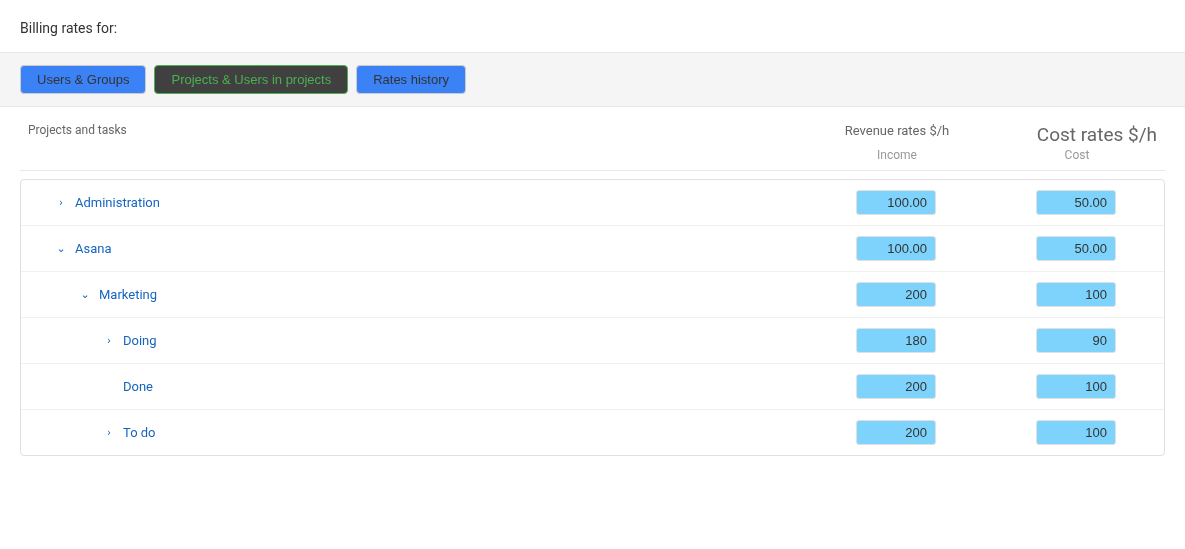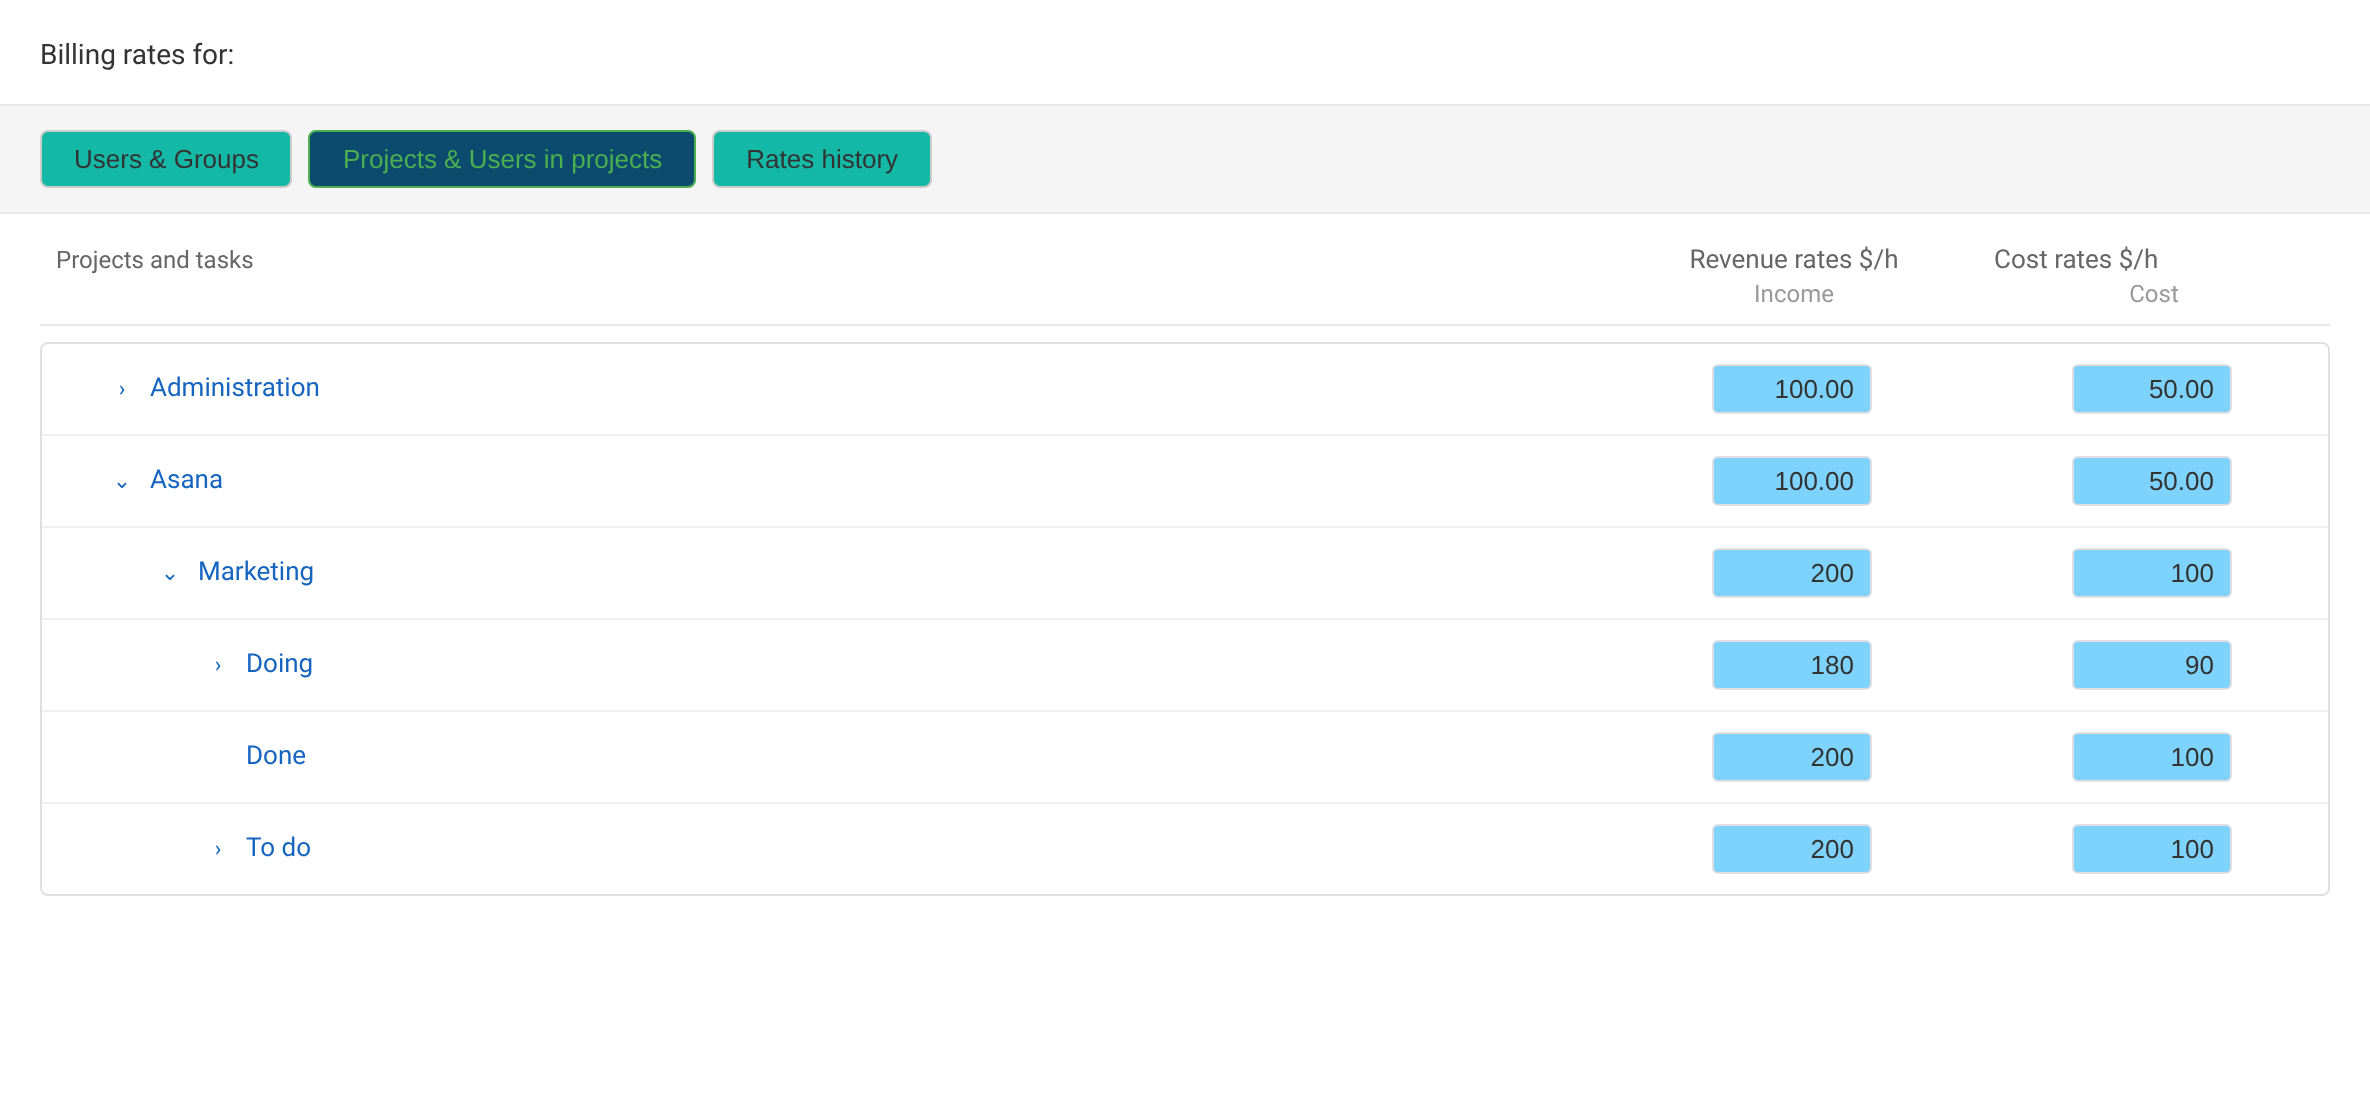--- a/index.html
+++ b/index.html
@@ -36,31 +36,31 @@
       gap: 8px;
       align-items: center;
       border-top: 1px solid #e8e8e8;
       border-bottom: 1px solid #e8e8e8;
     }
 
     .tab-btn {
       padding: 6px 16px;
       border-radius: 4px;
       border: 1px solid #ccc;
-      background: #14b8a6;
+      background: #3b82f6;
       cursor: pointer;
       font-size: 13px;
       color: #333;
       white-space: nowrap;
     }
 
     .tab-btn.active {
       border-color: #4caf50;
       color: #4caf50;
-      background: #0c4a6e;
+      background: #404040;
     }
 
     .content-area {
       padding: 16px 20px 0 20px;
     }
 
     .col-projects {
       flex: 1;
       font-size: 12px;
       color: #666;
@@ -75,22 +75,22 @@
 
     .col-income-label {
       width: 200px;
       text-align: center;
       font-size: 12px;
       color: #999;
     }
 
     .col-cost {
       width: 160px;
-      text-align: left;
-      font-size: 13px;
+      text-align: right;
+      font-size: 19px;
       color: #666;
     }
 
     .col-cost-label {
       width: 160px;
       text-align: center;
       font-size: 12px;
       color: #999;
     }
 

